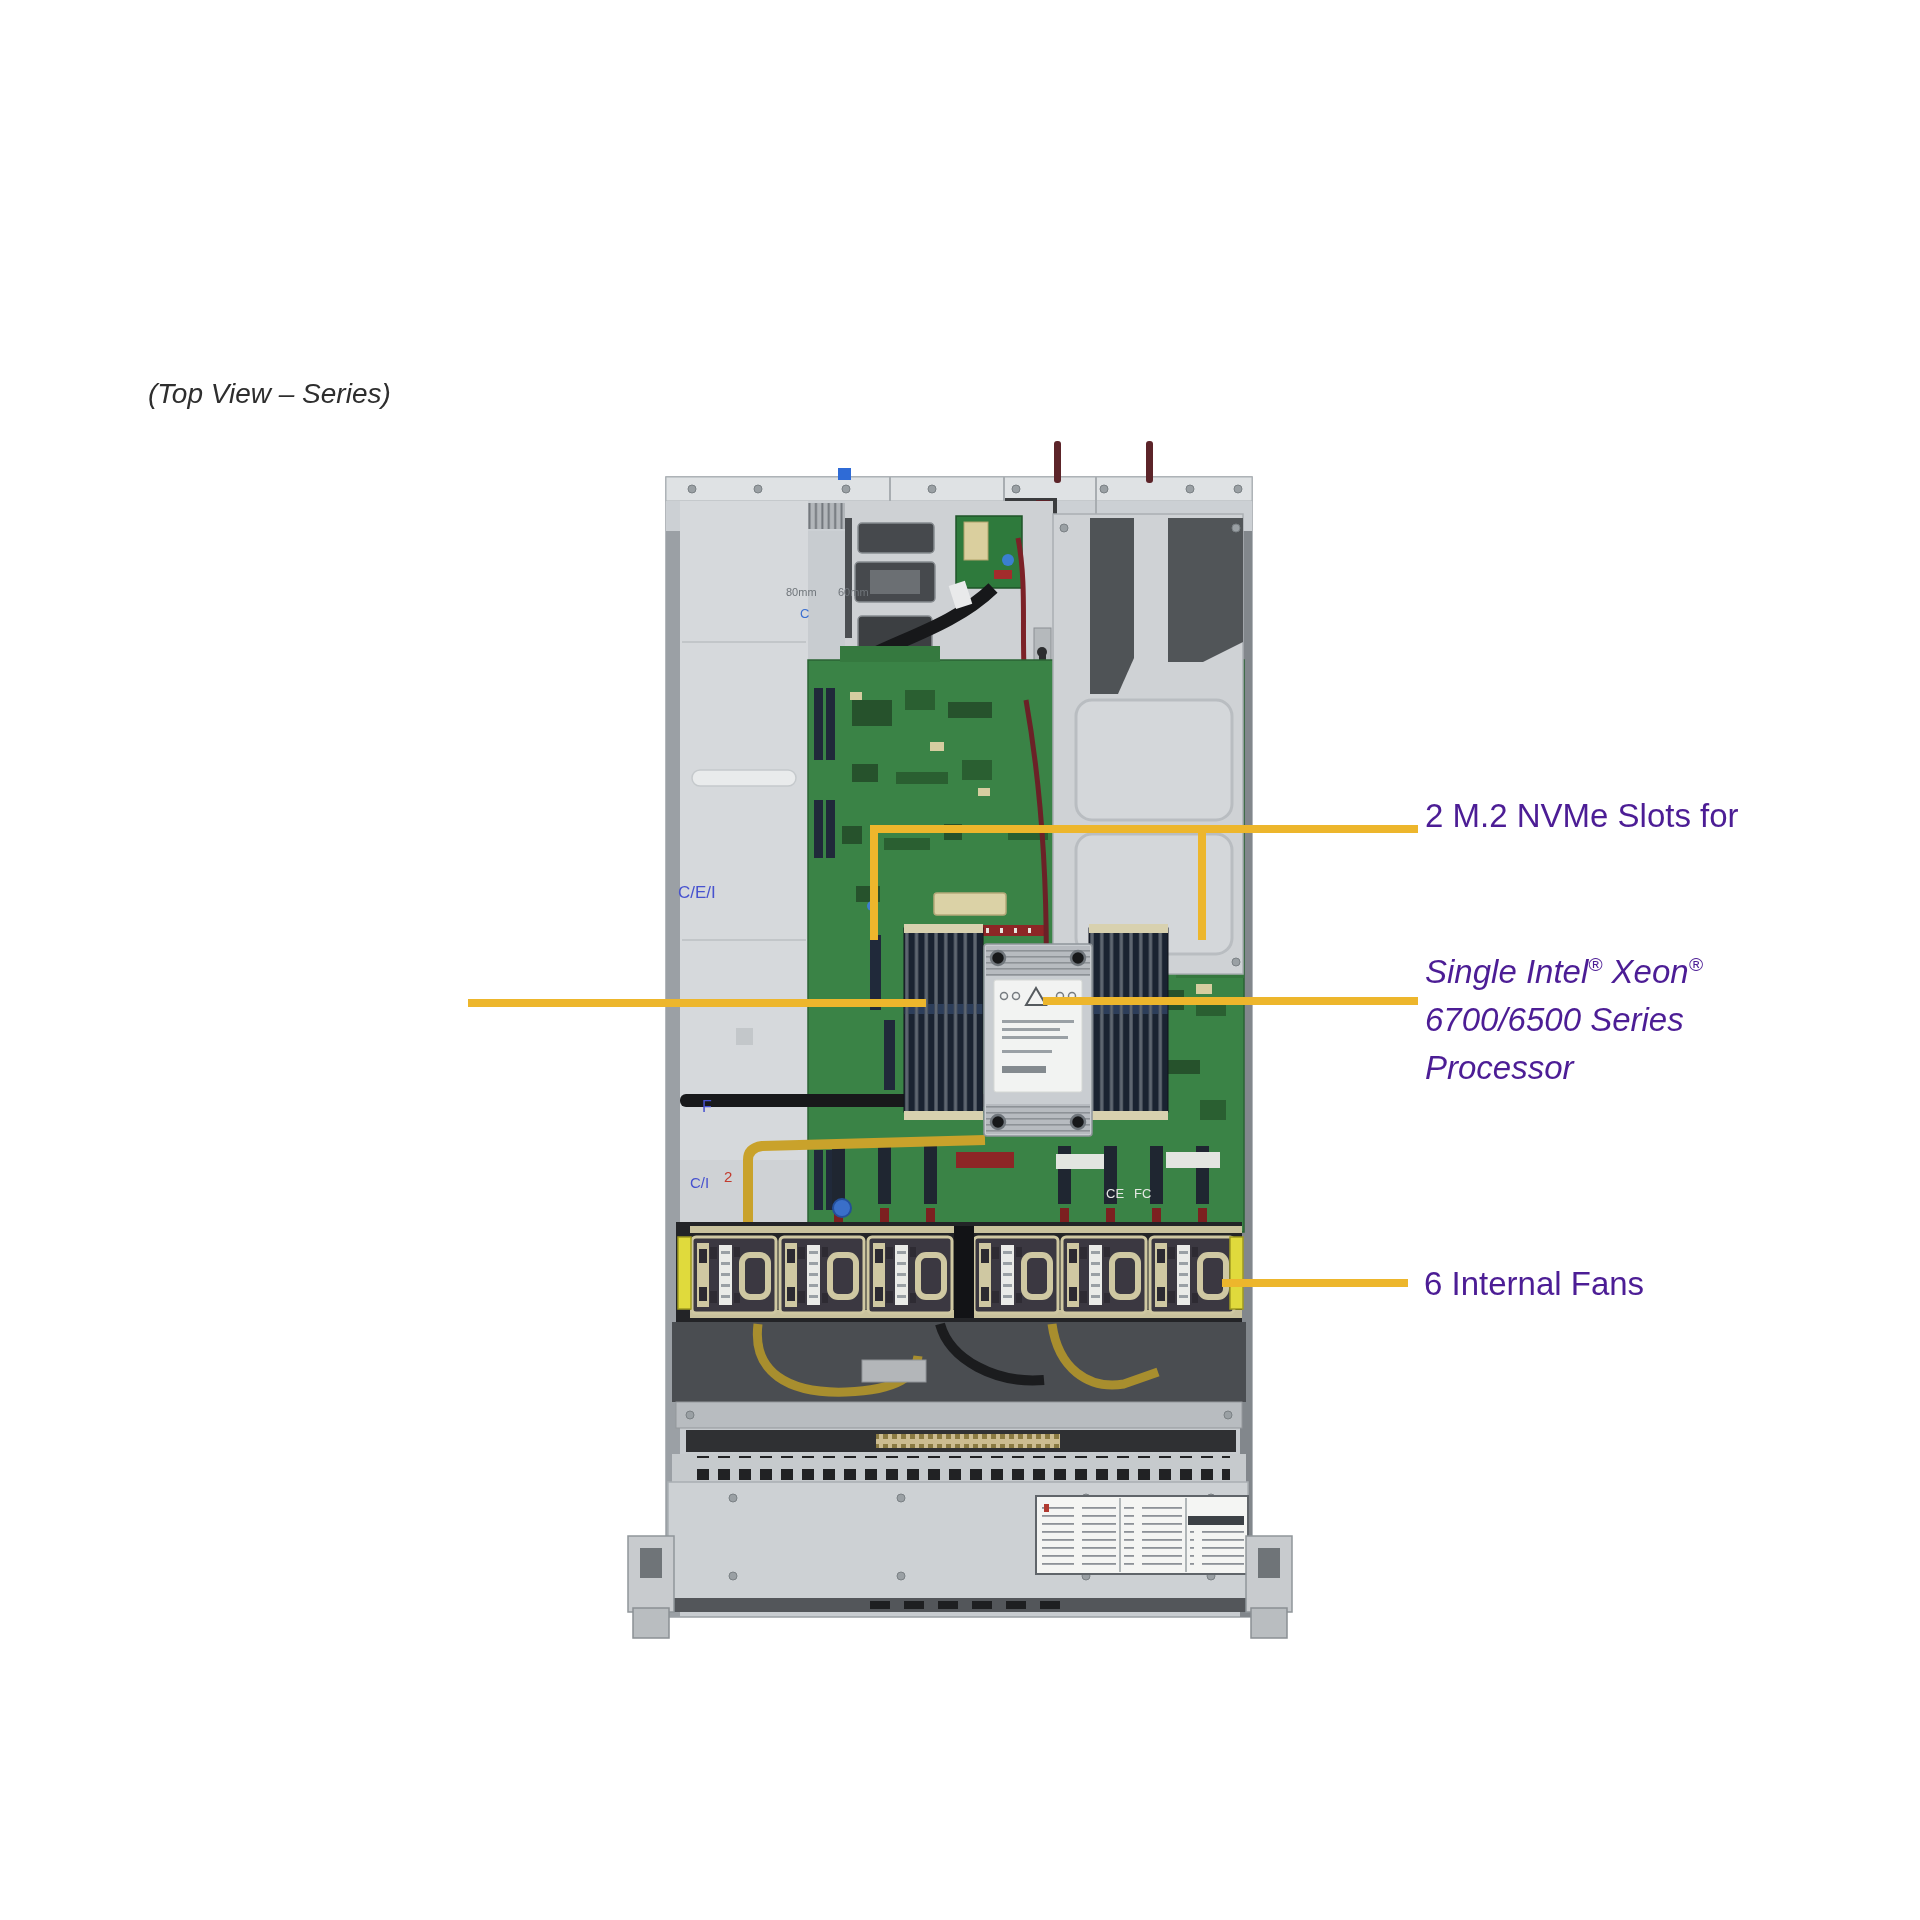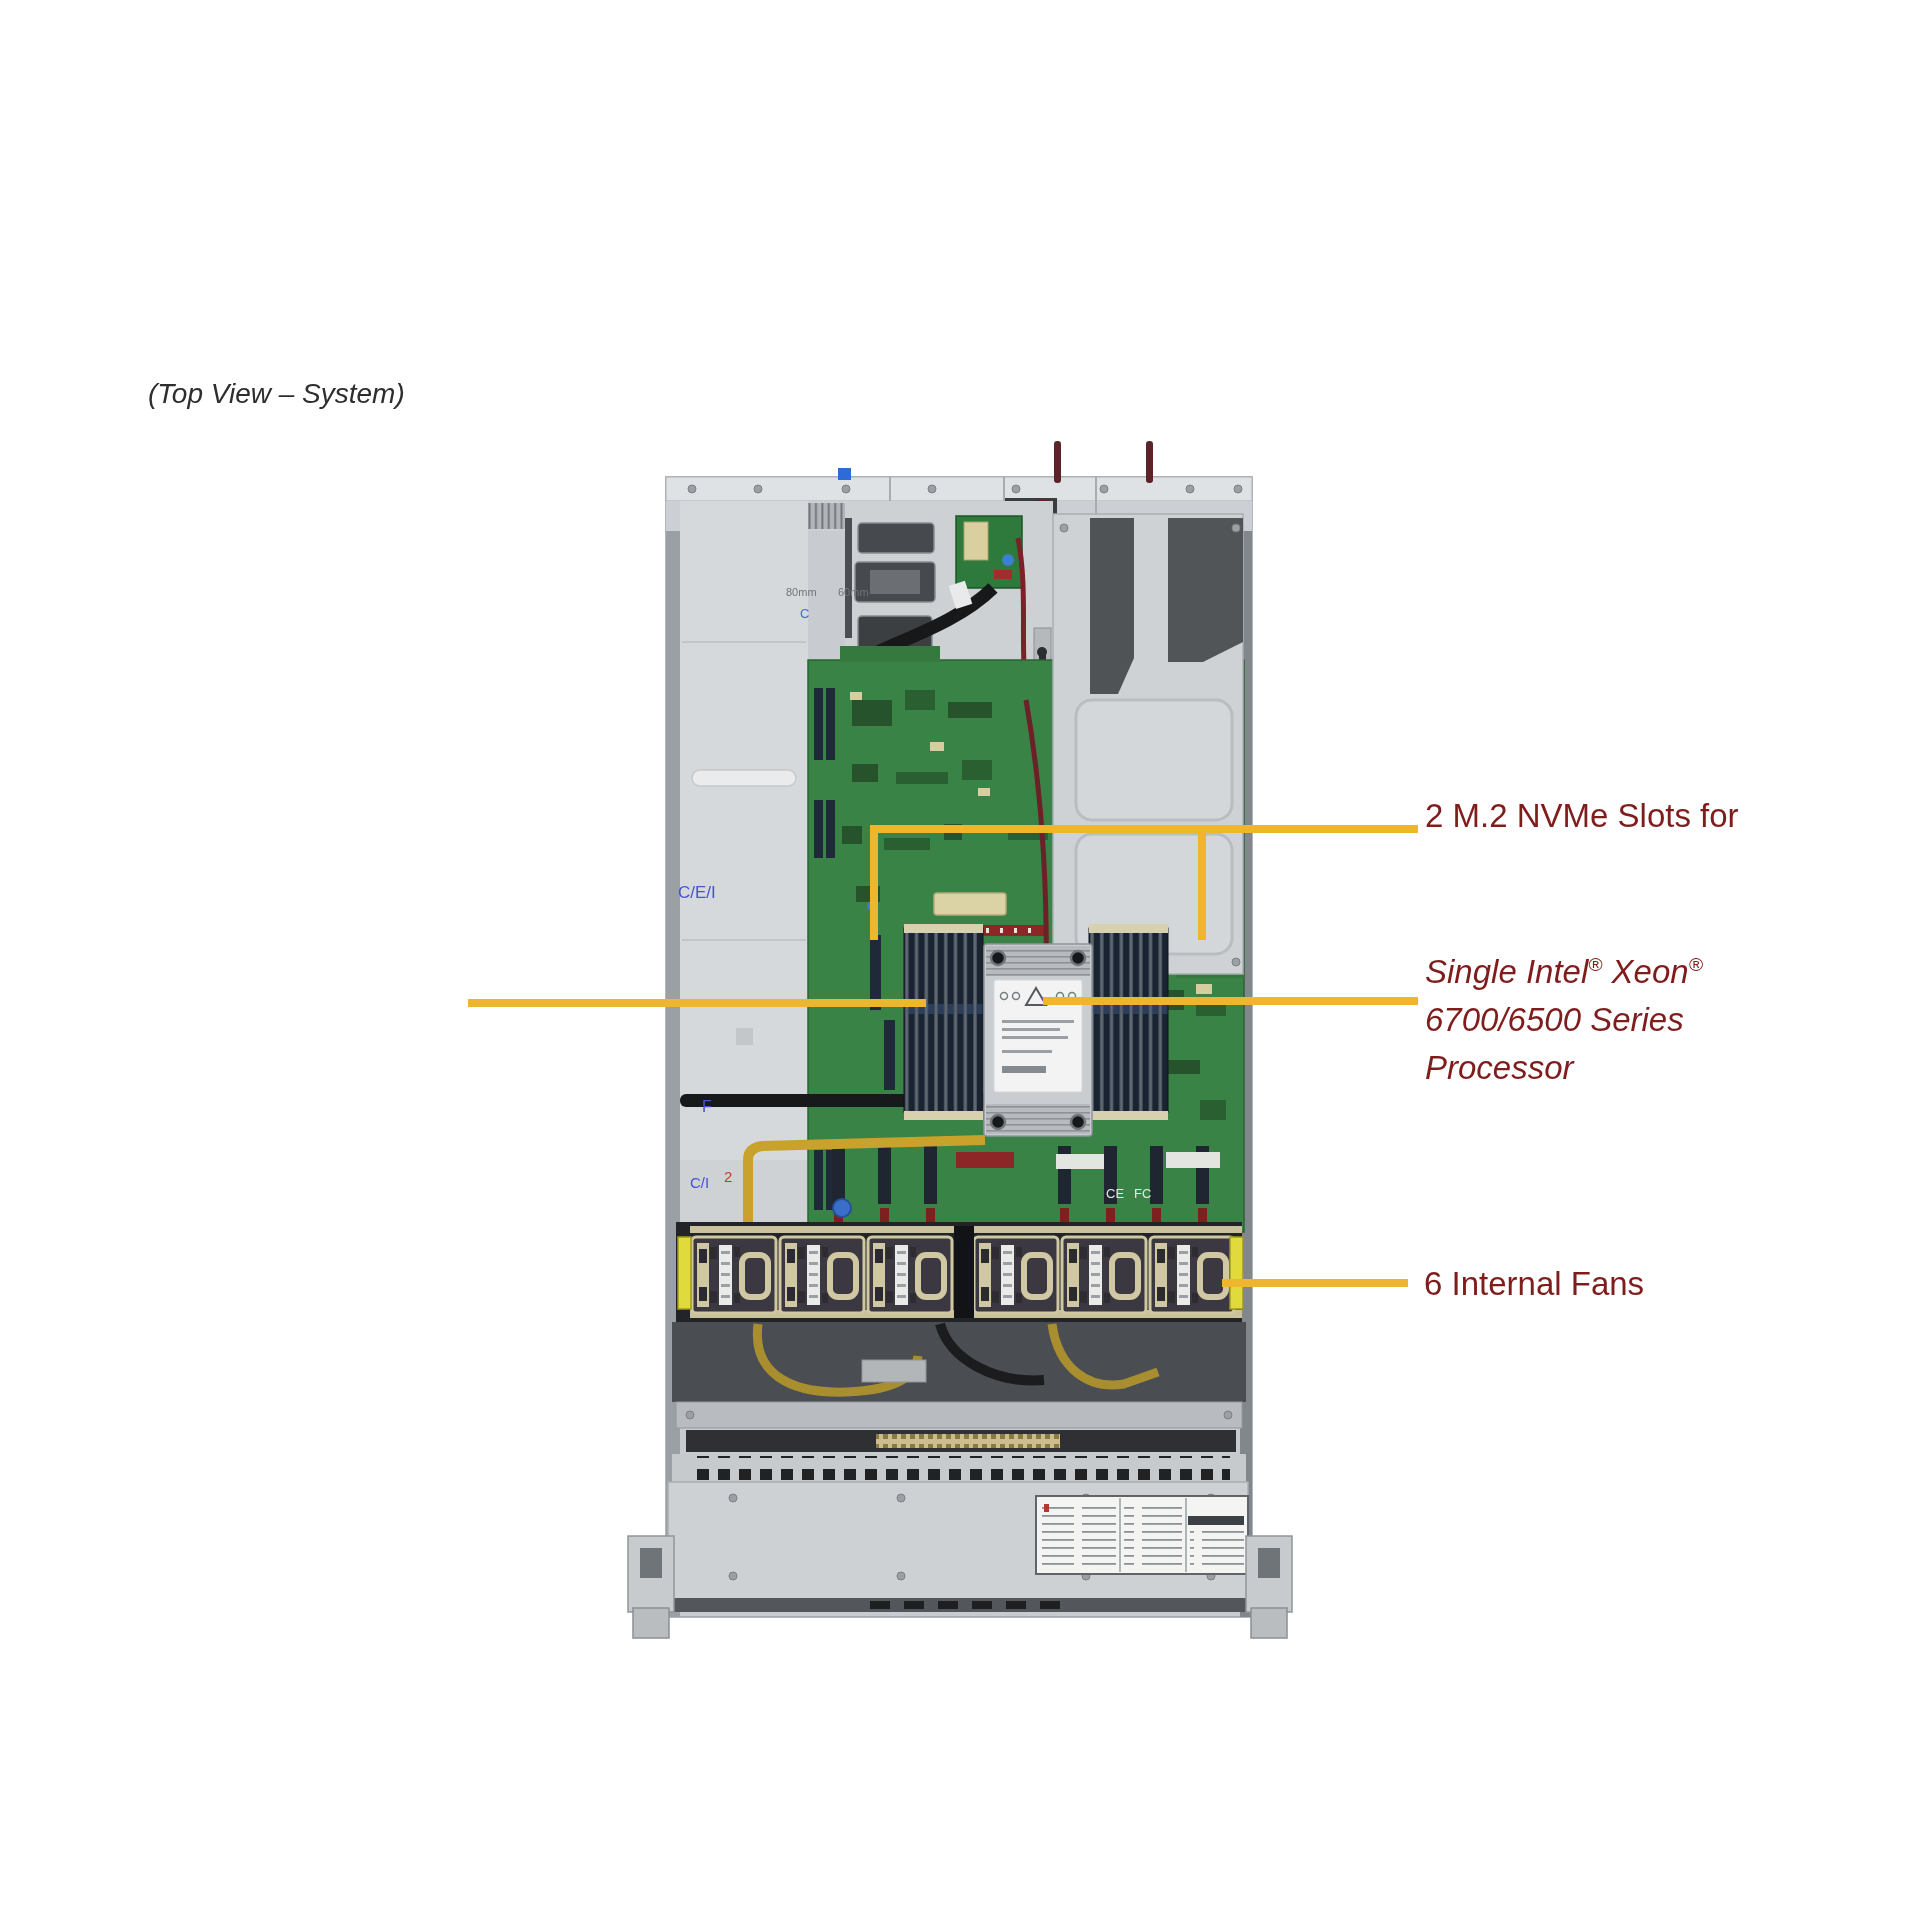--- a/index.html
+++ b/index.html
@@ -1,19 +1,19 @@
 <!DOCTYPE html>
 <html><head>
 <meta charset="utf-8">
 <style>
   html,body{margin:0;padding:0;background:#ffffff;}
   #stage{position:relative;width:1920px;height:1920px;background:#ffffff;overflow:hidden;
          font-family:"Liberation Sans",sans-serif;}
   #chassis-svg{position:absolute;left:0;top:0;}
-  .label{position:absolute;color:#7f1d1d;font-size:33px;line-height:48px;white-space:nowrap;}
+  .label{position:absolute;color:#4c1d95;font-size:33px;line-height:48px;white-space:nowrap;}
   .label sup{font-size:0.58em;vertical-align:super;line-height:0;}
   #page-title{position:absolute;left:148px;top:378px;font-style:italic;font-size:28px;color:#2e2e2e;}
   #label-dimm{left:150px;top:986px;}
   #label-m2{left:1425px;top:792px;}
   #label-cpu{left:1425px;top:948px;font-style:italic;}
   #label-fans{left:1424px;top:1260px;text-align:right;}
 </style>
 </head>
 <body>
 
@@ -355,21 +355,21 @@
     <g fill="#EDB62C">
       <rect x="870" y="825" width="548" height="8"></rect>
       <rect x="870" y="825" width="8" height="115"></rect>
       <rect x="1198" y="825" width="8" height="115"></rect>
       <rect x="468" y="999" width="458" height="8"></rect>
       <rect x="1043" y="997" width="375" height="8"></rect>
       <rect x="1222" y="1279" width="186" height="8"></rect>
     </g>
   </svg>
 
-  <div id="page-title">(Top View – System)</div>
+  <div id="page-title">(Top View – Series)</div>
 
 
   <div class="label" id="label-m2">
     <div>2 M.2 NVMe Slots for</div>
   </div>
 
   <div class="label" id="label-cpu">
     <div><span>Single Intel</span><sup>®</sup><span> Xeon</span><sup>®</sup></div>
     <div><span>6700/6500 Series</span></div>
     <div><span>Processor</span></div>

